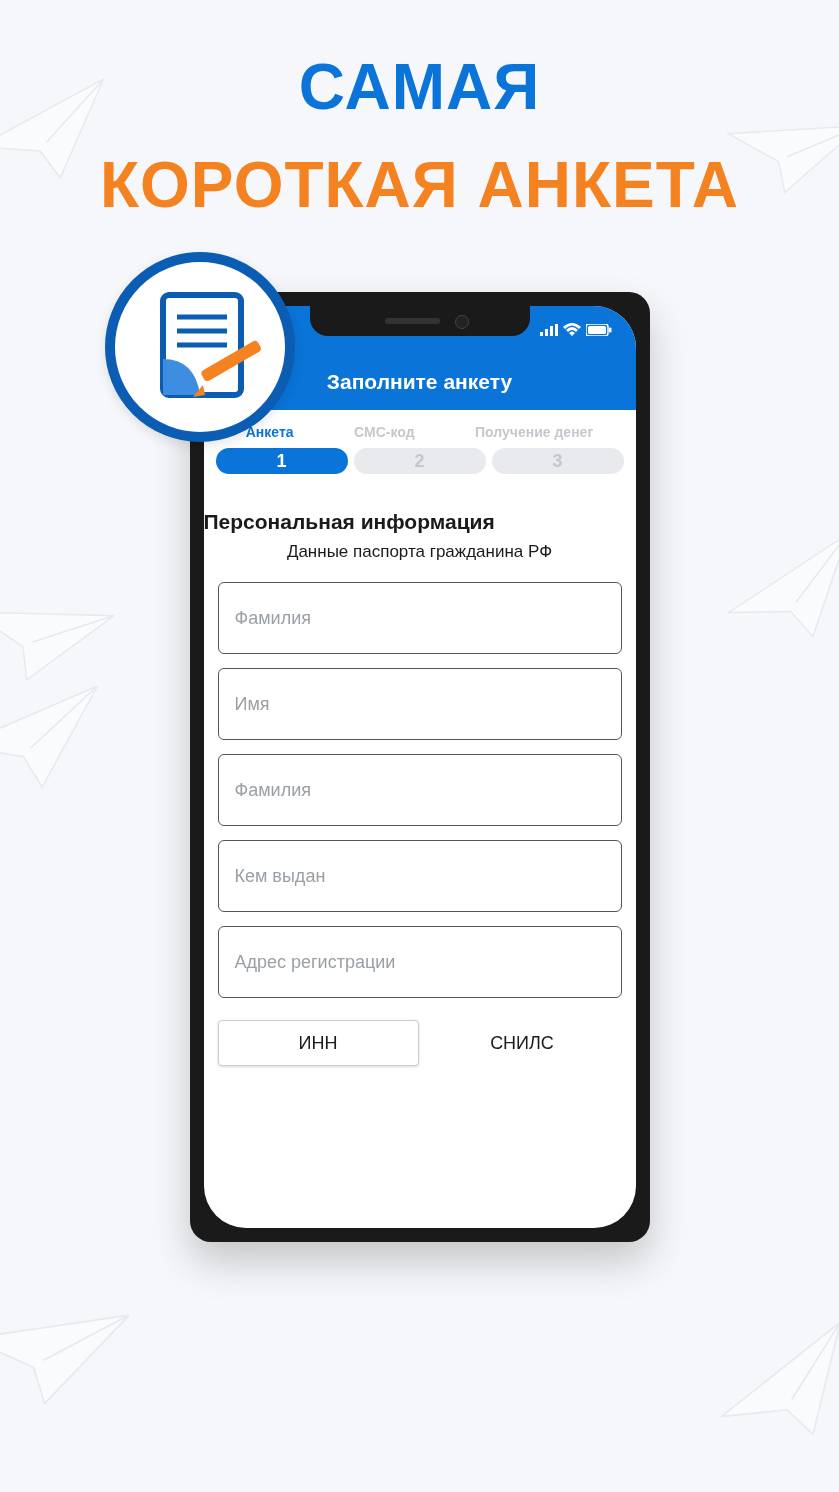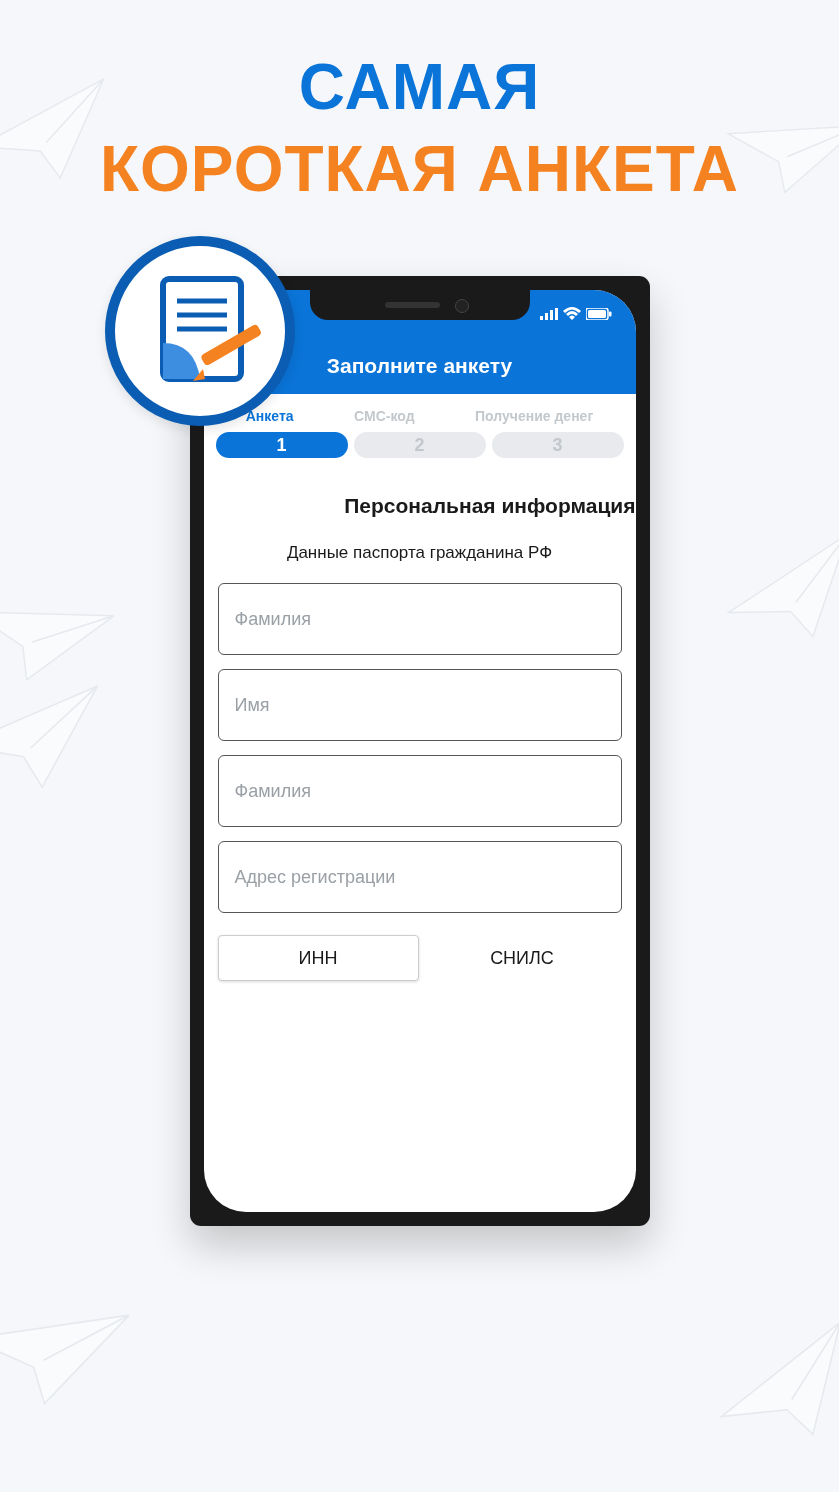--- a/index.html
+++ b/index.html
@@ -34,21 +34,21 @@
   color: #0a74d8;
   font-size: 64px;
   font-weight: 700;
   letter-spacing: 1px;
 }
 .headline-line2 {
   color: #f58220;
   font-size: 64px;
   font-weight: 700;
   letter-spacing: 1px;
-  margin-top: 8px;
+  margin-top: 24px;
 }
 
 
 .phone-wrap {
   position: relative;
   width: 460px;
   margin: 70px auto 0;
 }
 
 
@@ -67,21 +67,21 @@
   z-index: 10;
   box-shadow: 0 4px 12px rgba(0,0,0,0.1);
 }
 .badge-inner { position: relative; width: 110px; height: 120px; }
 
 
 .phone-frame {
   width: 460px;
   height: 950px;
   background: #1a1a1a;
-  border-radius: 11px;
+  border-radius: 21px;
   padding: 14px;
   box-shadow: 0 20px 40px rgba(0,0,0,0.2);
   position: relative;
 }
 .phone-screen {
   width: 100%;
   height: 100%;
   background: #fff;
   border-radius: 42px;
   overflow: hidden;
@@ -171,31 +171,30 @@
   font-weight: 600;
   font-size: 18px;
 }
 .progress-pill.active {
   background: #0a74d8;
   color: #fff;
 }
 
 
 .section-title {
-  text-align: right;
+  text-align: left;
   font-size: 21px;
   font-weight: 700;
   margin-top: 22px;
   color: #1a1a1a;
-  padding-left: 32px;
 }
 .section-sub {
   text-align: center;
   font-size: 17px;
-  margin-top: 25px;
+  margin-top: 8px;
   color: #1a1a1a;
 }
 
 
 .form-area { padding: 20px 14px 8px; }
 .text-field {
   width: 100%;
   height: 72px;
   border: 1px solid #555;
   border-radius: 6px;
@@ -336,20 +335,23 @@
         <div class="text-field">
           <span class="ph">Фамилия</span>
         </div>
         <div class="text-field">
           <span class="ph">Имя</span>
         </div>
         <div class="text-field">
           <span class="ph">Фамилия</span>
         </div>
         <div class="text-field">
+          <span class="ph">Кем выдан</span>
+        </div>
+        <div class="text-field">
           <span class="ph">Адрес регистрации</span>
         </div>
       </div>
 
       <div class="bottom-tabs">
         <div class="btab selected">ИНН</div>
         <div class="btab">СНИЛС</div>
       </div>
 
     </div>

